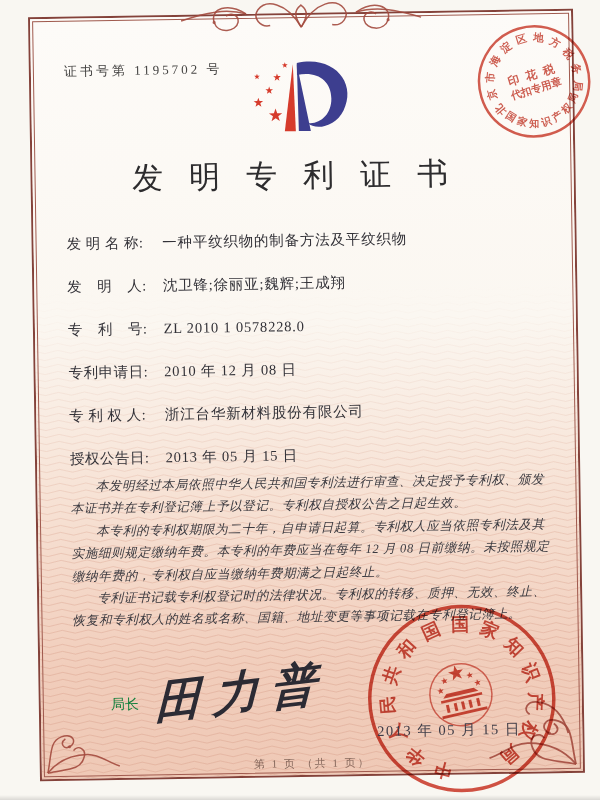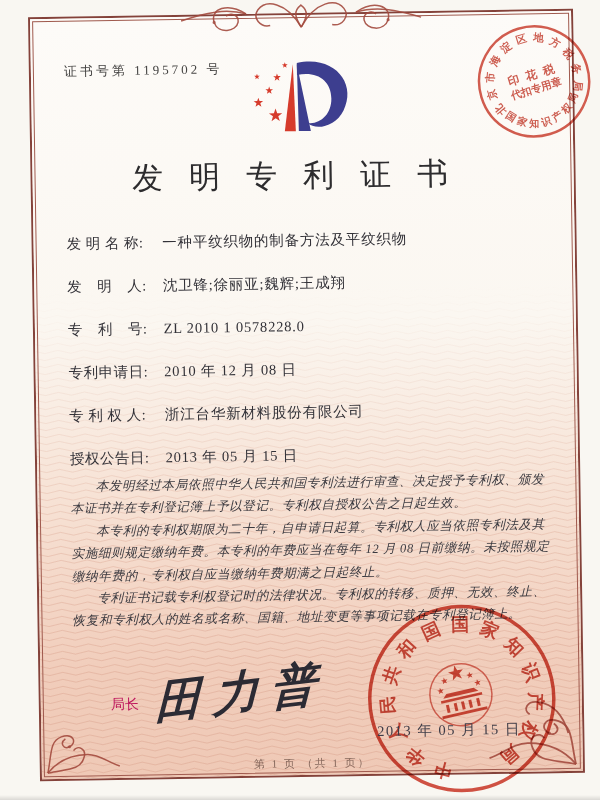--- a/index.html
+++ b/index.html
@@ -25,21 +25,21 @@
   .title{position:absolute;left:0;right:0;top:140px;text-align:center;font-size:31px;
          letter-spacing:26px;color:#2d2c2e;}
   .fields{position:absolute;left:33px;top:216px;right:40px;}
   .field-row{height:20px;margin-bottom:23px;font-size:14.5px;color:#333238;}
   .f-label{display:inline-block;min-width:92px;letter-spacing:.5px;}
   .f-value{letter-spacing:.8px;}
   .paras{position:absolute;left:33px;top:457px;width:478px;font-size:12.6px;line-height:22.4px;
          color:#3b3a40;font-style:italic;letter-spacing:.6px;}
   .paras p{margin:0;text-indent:2em;}
   .sig{position:absolute;left:70px;top:646px;display:flex;align-items:flex-end;gap:16px;}
-  .sig-label{font-size:14px;padding-bottom:12px;color:#be185d;}
+  .sig-label{font-size:14px;padding-bottom:12px;color:#15803d;}
   .sig-name{font-size:46px;font-style:italic;font-weight:600;letter-spacing:12px;color:#2c2b34;
             transform:rotate(-6deg) skewX(-8deg);font-family:"DejaVu Serif",serif;}
   .issue-date{position:absolute;left:336px;top:708px;font-size:14.5px;letter-spacing:1.5px;
             color:#3e3c47;z-index:6;}
   .footer{position:absolute;left:0;right:0;top:741px;text-align:center;font-size:11px;
             letter-spacing:2px;color:#86685c;}
   
   .logo{position:absolute;left:196px;top:26px;width:150px;height:110px;}
   .logo .red{fill:#d63b2c;}
   .logo .blue{fill:#3d3e8f;}

